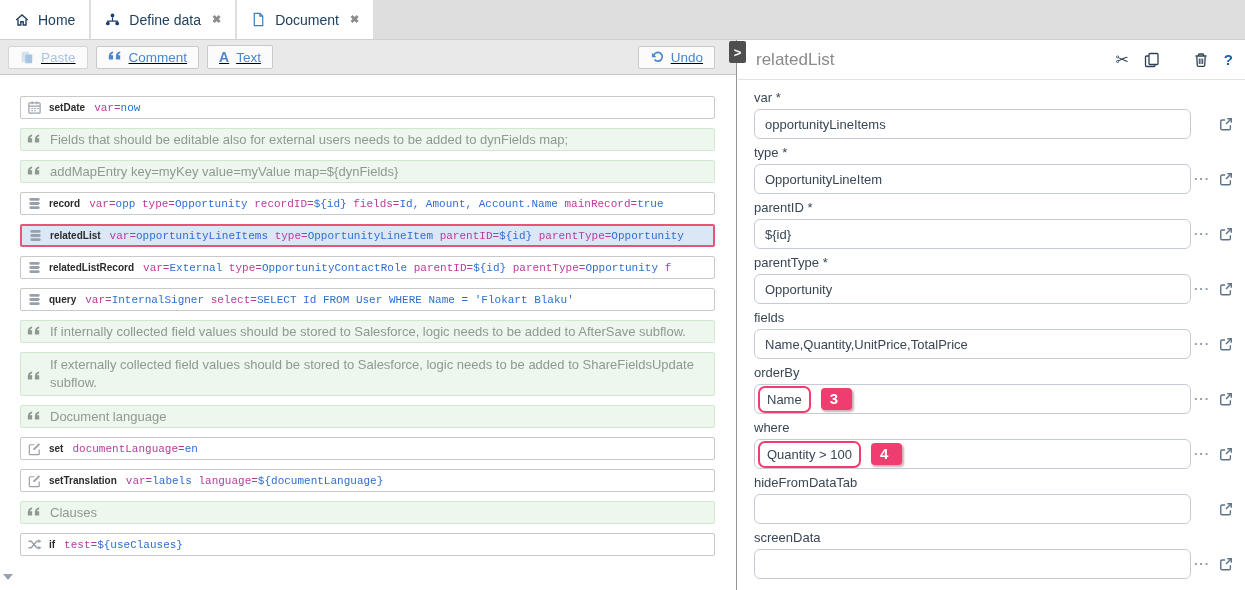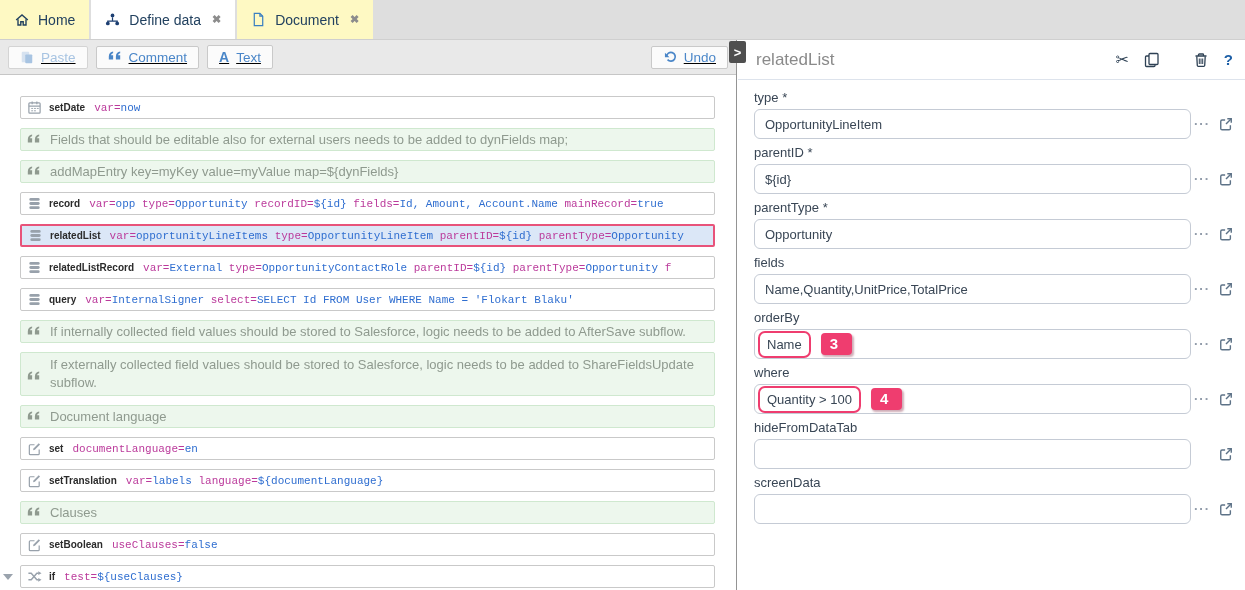--- a/index.html
+++ b/index.html
@@ -4,36 +4,36 @@
 <style>
   * { margin:0; padding:0; box-sizing:border-box; }
   html,body { width:1245px; height:590px; overflow:hidden; background:#fff;
     font-family:"Liberation Sans", sans-serif; }
   .stage { position:relative; width:1245px; height:590px; }
 
   
   .tabbar { height:40px; background:#dedede; border-bottom:1px solid #cfcfcf;
     display:flex; align-items:stretch; }
   .tab { display:flex; align-items:center; gap:8px; padding:0 14px;
-    background:#fef9c3; margin-right:2px; font-size:14px; color:#22415f; cursor:default; }
+    background:#ffffff; margin-right:2px; font-size:14px; color:#22415f; cursor:default; }
   .tab.active { background:#ffffff; }
   .tab .ticon { width:16px; height:16px; display:inline-flex; }
   .tab .tclose { color:#8c8c8c; font-weight:bold; font-size:11px; margin-left:3px; }
 
   
   .left { position:absolute; top:40px; left:0; width:737px; bottom:0;
     border-right:1px solid #949494; background:#fff; }
   .toolbar { height:35px; background:#e9e9e9; border-bottom:1px solid #c6c6c6;
     display:flex; align-items:center; padding:0 8px; gap:8px;text-decoration:underline; }
   .tbtn { display:inline-flex; align-items:center; gap:7px; background:#fbfbfb;
     border:1px solid #c9c9c9; border-radius:2px; padding:3px 11px;
     color:#4a86c8; font-size:13.5px; }
   .tbtn .bicon { width:14px; height:14px; display:inline-flex; }
   .tbtn.disabled { color:#a8c4e2; border-color:#d4d4d4; }
-  .tbtn.undo { margin-left:auto; margin-right:0; }
+  .tbtn.undo { margin-left:auto; margin-right:13px; }
   .tbtn .boldA { font-weight:bold; font-size:14px; }
 
   .content { position:relative; height:calc(100% - 35px); padding:21px 0 0 20px;
     overflow:hidden; background:#fff; }
   .row { width:695px; height:23px; border:1px solid #c9c9c9; border-radius:2px;
     background:#fff; display:flex; align-items:center; padding:0 6px;
     margin-bottom:9px; white-space:nowrap; overflow:hidden; }
   .row .ric { width:15px; height:15px; flex:none; margin-right:7px; color:#98a1ab; }
   .rname { font-weight:bold; color:#2b2b2b; font-size:10px; margin-right:9px; }
   .attrs { font-family:Liberation Mono, monospace; font-size:11px; }
@@ -252,28 +252,20 @@
           <span class="attrs"><span class="ak">var=</span><span class="av">labels</span> <span class="ak">language=</span><span class="av">${documentLanguage}</span></span>
         </div>
         <div class="row comment">
           <span class="ric"><svg viewBox="0 0 16 12" width="13" height="11">
               <path d="M1 7.2C1 3.7 3.1 1.5 6.3 1v2.2C4.8 3.5 3.9 4.4 3.8 5.8h2.5V11H1zM9.7 7.2c0-3.5 2.1-5.7 5.3-6.2v2.2c-1.5.3-2.4 1.2-2.5 2.6H15V11H9.7z" fill="currentColor"></path>
             </svg></span>
           <span class="ctext">Clauses</span>
         </div>
         <div class="row">
           <span class="ric"><svg viewBox="0 0 16 16" width="15" height="15">
-              <path d="M13 9v4.5a1 1 0 0 1-1 1H3.5a1 1 0 0 1-1-1V5a1 1 0 0 1 1-1H8" fill="none" stroke="currentColor" stroke-width="1.3"></path>
-              <path d="M6.5 9.8l1.9-.4 5.5-5.6-1.4-1.4-5.6 5.5z" fill="currentColor"></path>
-            </svg></span>
-          <span class="rname">setBoolean</span>
-          <span class="attrs"><span class="ak">useClauses=</span><span class="av">false</span></span>
-        </div>
-        <div class="row">
-          <span class="ric"><svg viewBox="0 0 16 16" width="15" height="15">
               <path d="M1.5 4.5h3l6 7h2" fill="none" stroke="currentColor" stroke-width="1.5"></path>
               <path d="M1.5 11.5h3l6-7h2" fill="none" stroke="currentColor" stroke-width="1.5"></path>
               <path d="M12 2.5l3.5 2L12 6.5zM12 9.5l3.5 2-3.5 2z" fill="currentColor"></path>
             </svg></span>
           <span class="rname">if</span>
           <span class="attrs"><span class="ak">test=</span><span class="av">${useClauses}</span></span>
         </div>
         <div class="caret" style="top: 499px;"></div>
       </div>
   </div>
@@ -299,20 +291,37 @@
               <path d="M2.5 4h11M5.5 4V2.8A.8.8 0 0 1 6.3 2h3.4a.8.8 0 0 1 .8.8V4" fill="none" stroke="currentColor" stroke-width="1.3"></path>
               <path d="M3.8 4.5l.5 9a1 1 0 0 0 1 .9h5.4a1 1 0 0 0 1-.9l.5-9" fill="none" stroke="currentColor" stroke-width="1.3"></path>
               <path d="M6.3 6.5V12M8 6.5V12M9.7 6.5V12" stroke="currentColor" stroke-width="1"></path>
             </svg>
           </span>
         <span class="picon qmark">?</span>
       </div>
     </div>
     <div class="pbody" id="fields">
         <div class="field">
+          <div class="flabel">var *</div>
+          <div class="frow">
+            <div class="finput">
+              <span class="ival">opportunityLineItems</span>
+            </div>
+            <div class="ficons">
+              <span class="extlink">
+                <svg viewBox="0 0 16 16">
+                  <path d="M13 9.5V13a1.5 1.5 0 0 1-1.5 1.5h-8A1.5 1.5 0 0 1 2 13V5a1.5 1.5 0 0 1 1.5-1.5H7" fill="none" stroke="currentColor" stroke-width="1.6"></path>
+                  <path d="M9.5 2H14v4.5" fill="none" stroke="currentColor" stroke-width="1.6"></path>
+                  <path d="M14 2 8 8" stroke="currentColor" stroke-width="1.6"></path>
+                </svg>
+              </span>
+            </div>
+          </div>
+        </div>
+        <div class="field">
           <div class="flabel">type *</div>
           <div class="frow">
             <div class="finput">
               <span class="ival">OpportunityLineItem</span>
             </div>
             <div class="ficons">
               <span class="dots">···</span>
               <span class="extlink">
                 <svg viewBox="0 0 16 16">
                   <path d="M13 9.5V13a1.5 1.5 0 0 1-1.5 1.5h-8A1.5 1.5 0 0 1 2 13V5a1.5 1.5 0 0 1 1.5-1.5H7" fill="none" stroke="currentColor" stroke-width="1.6"></path>

